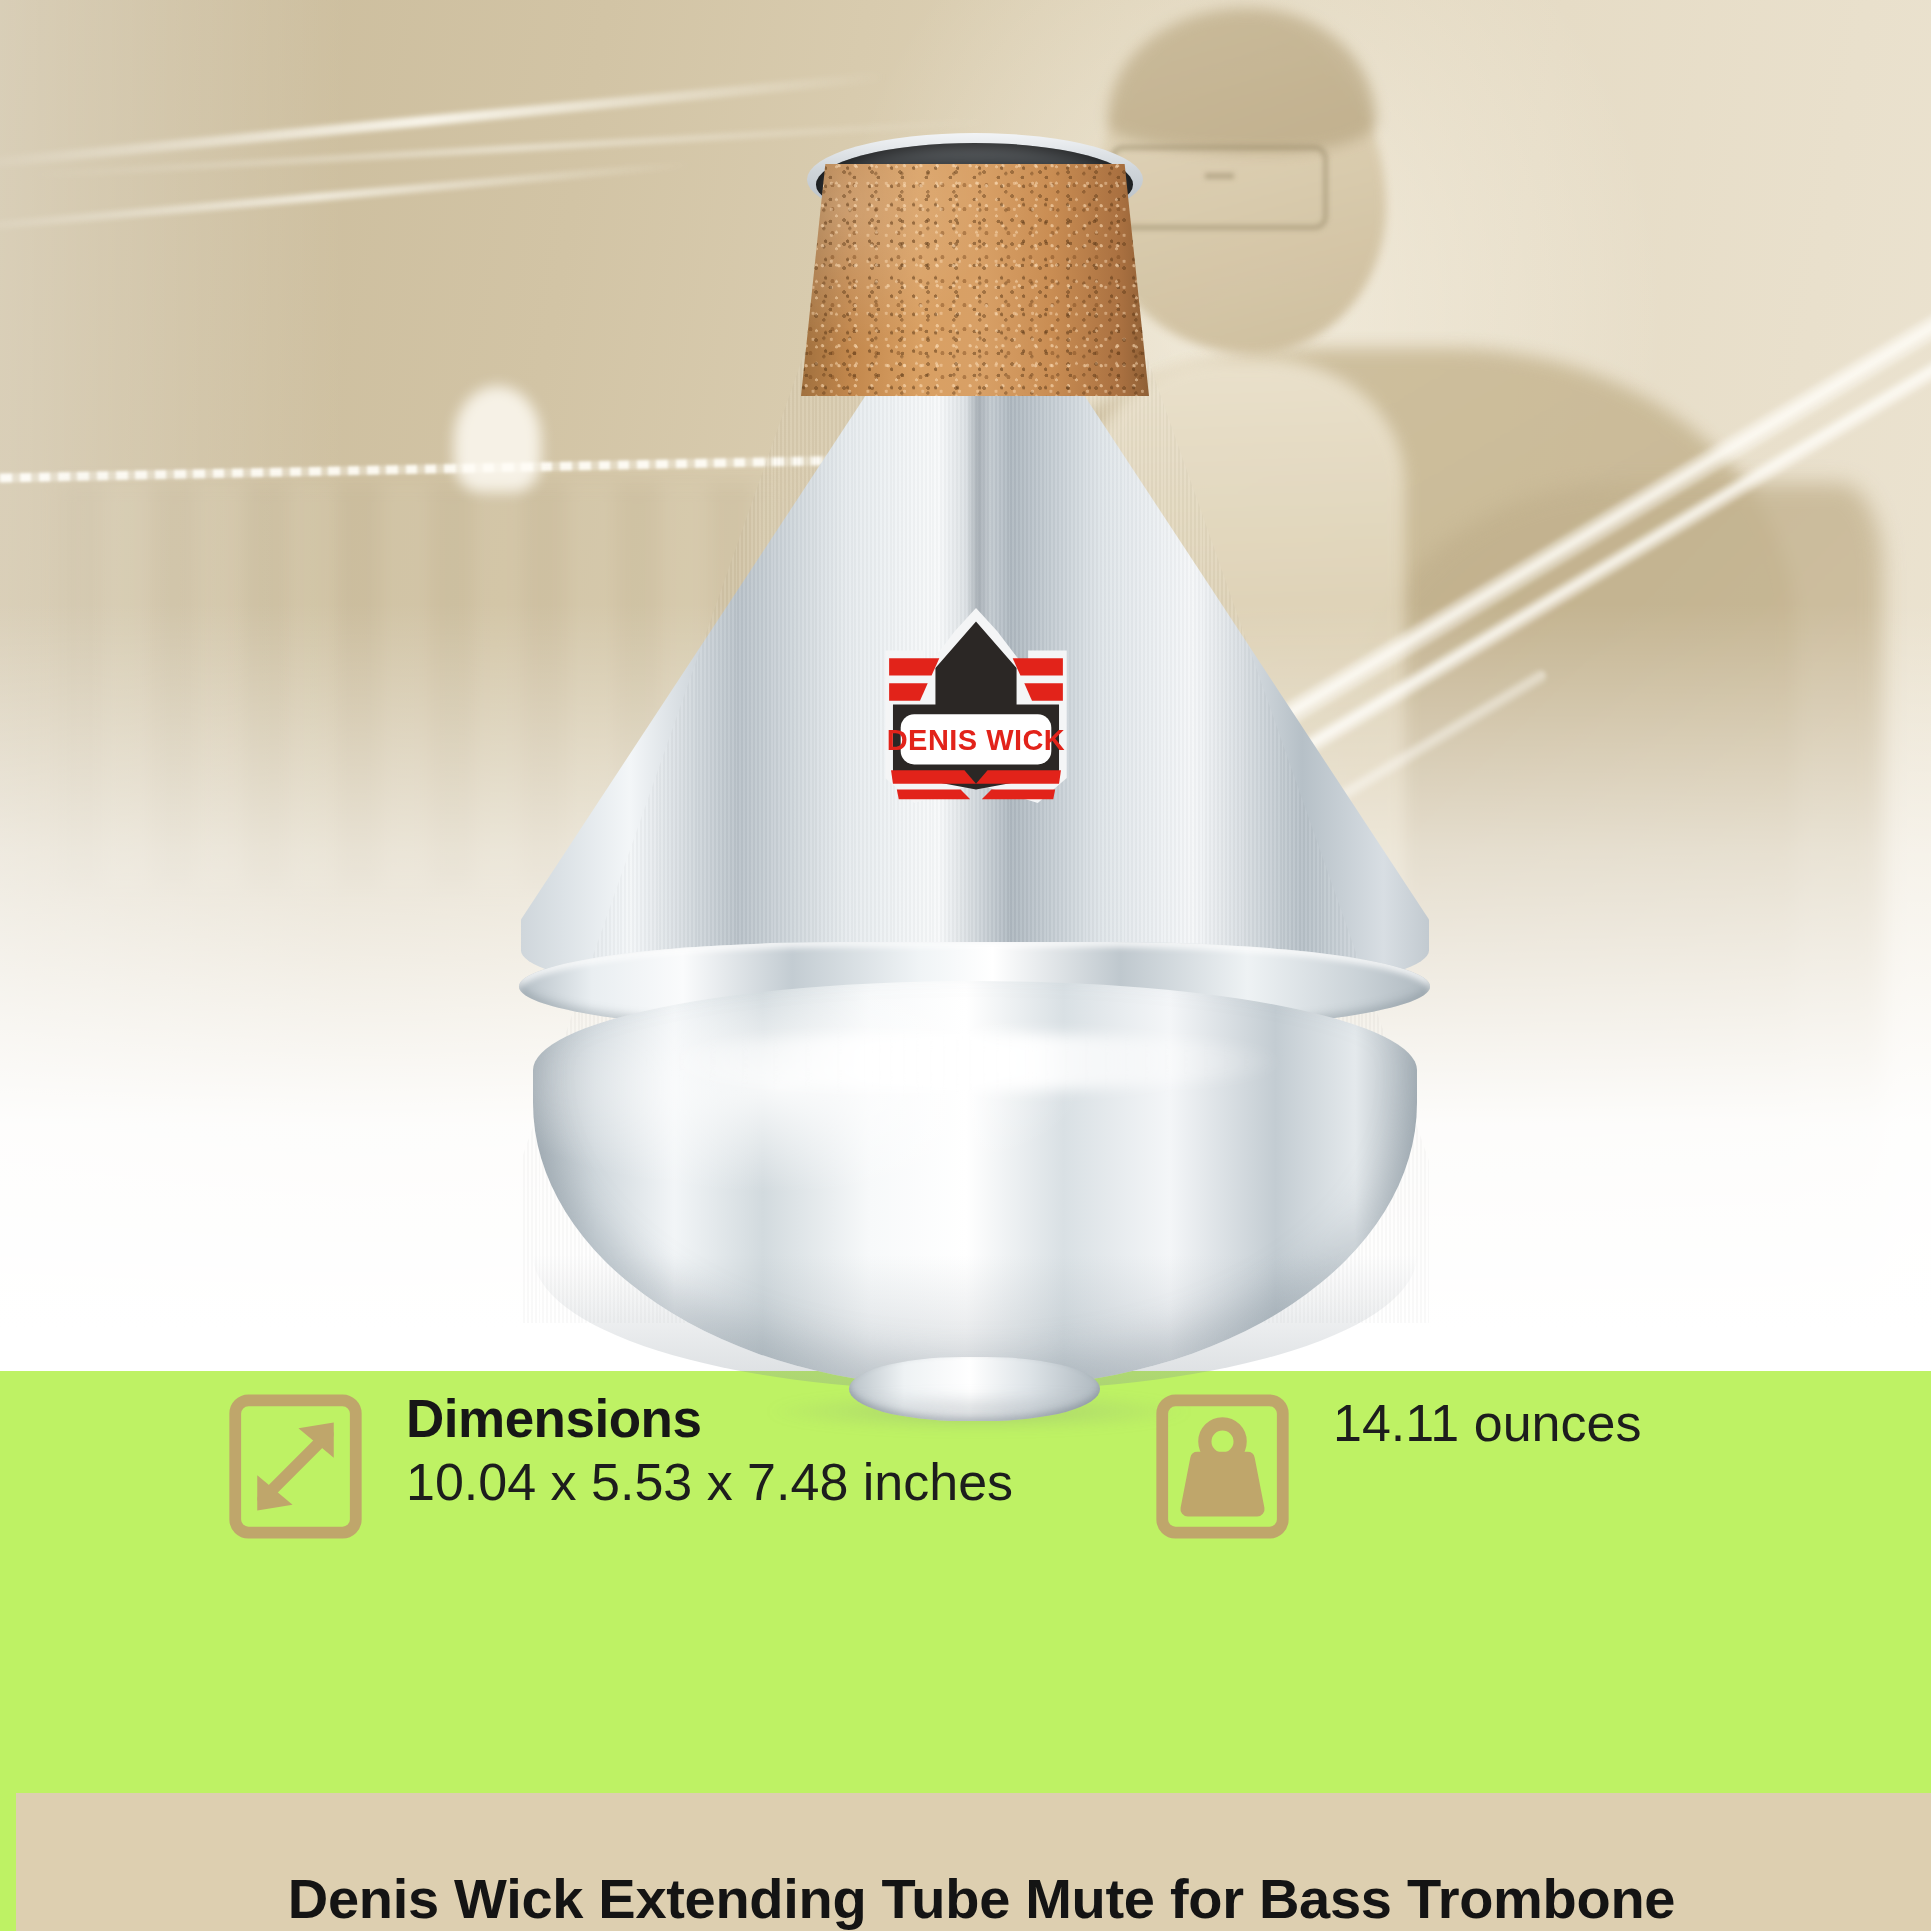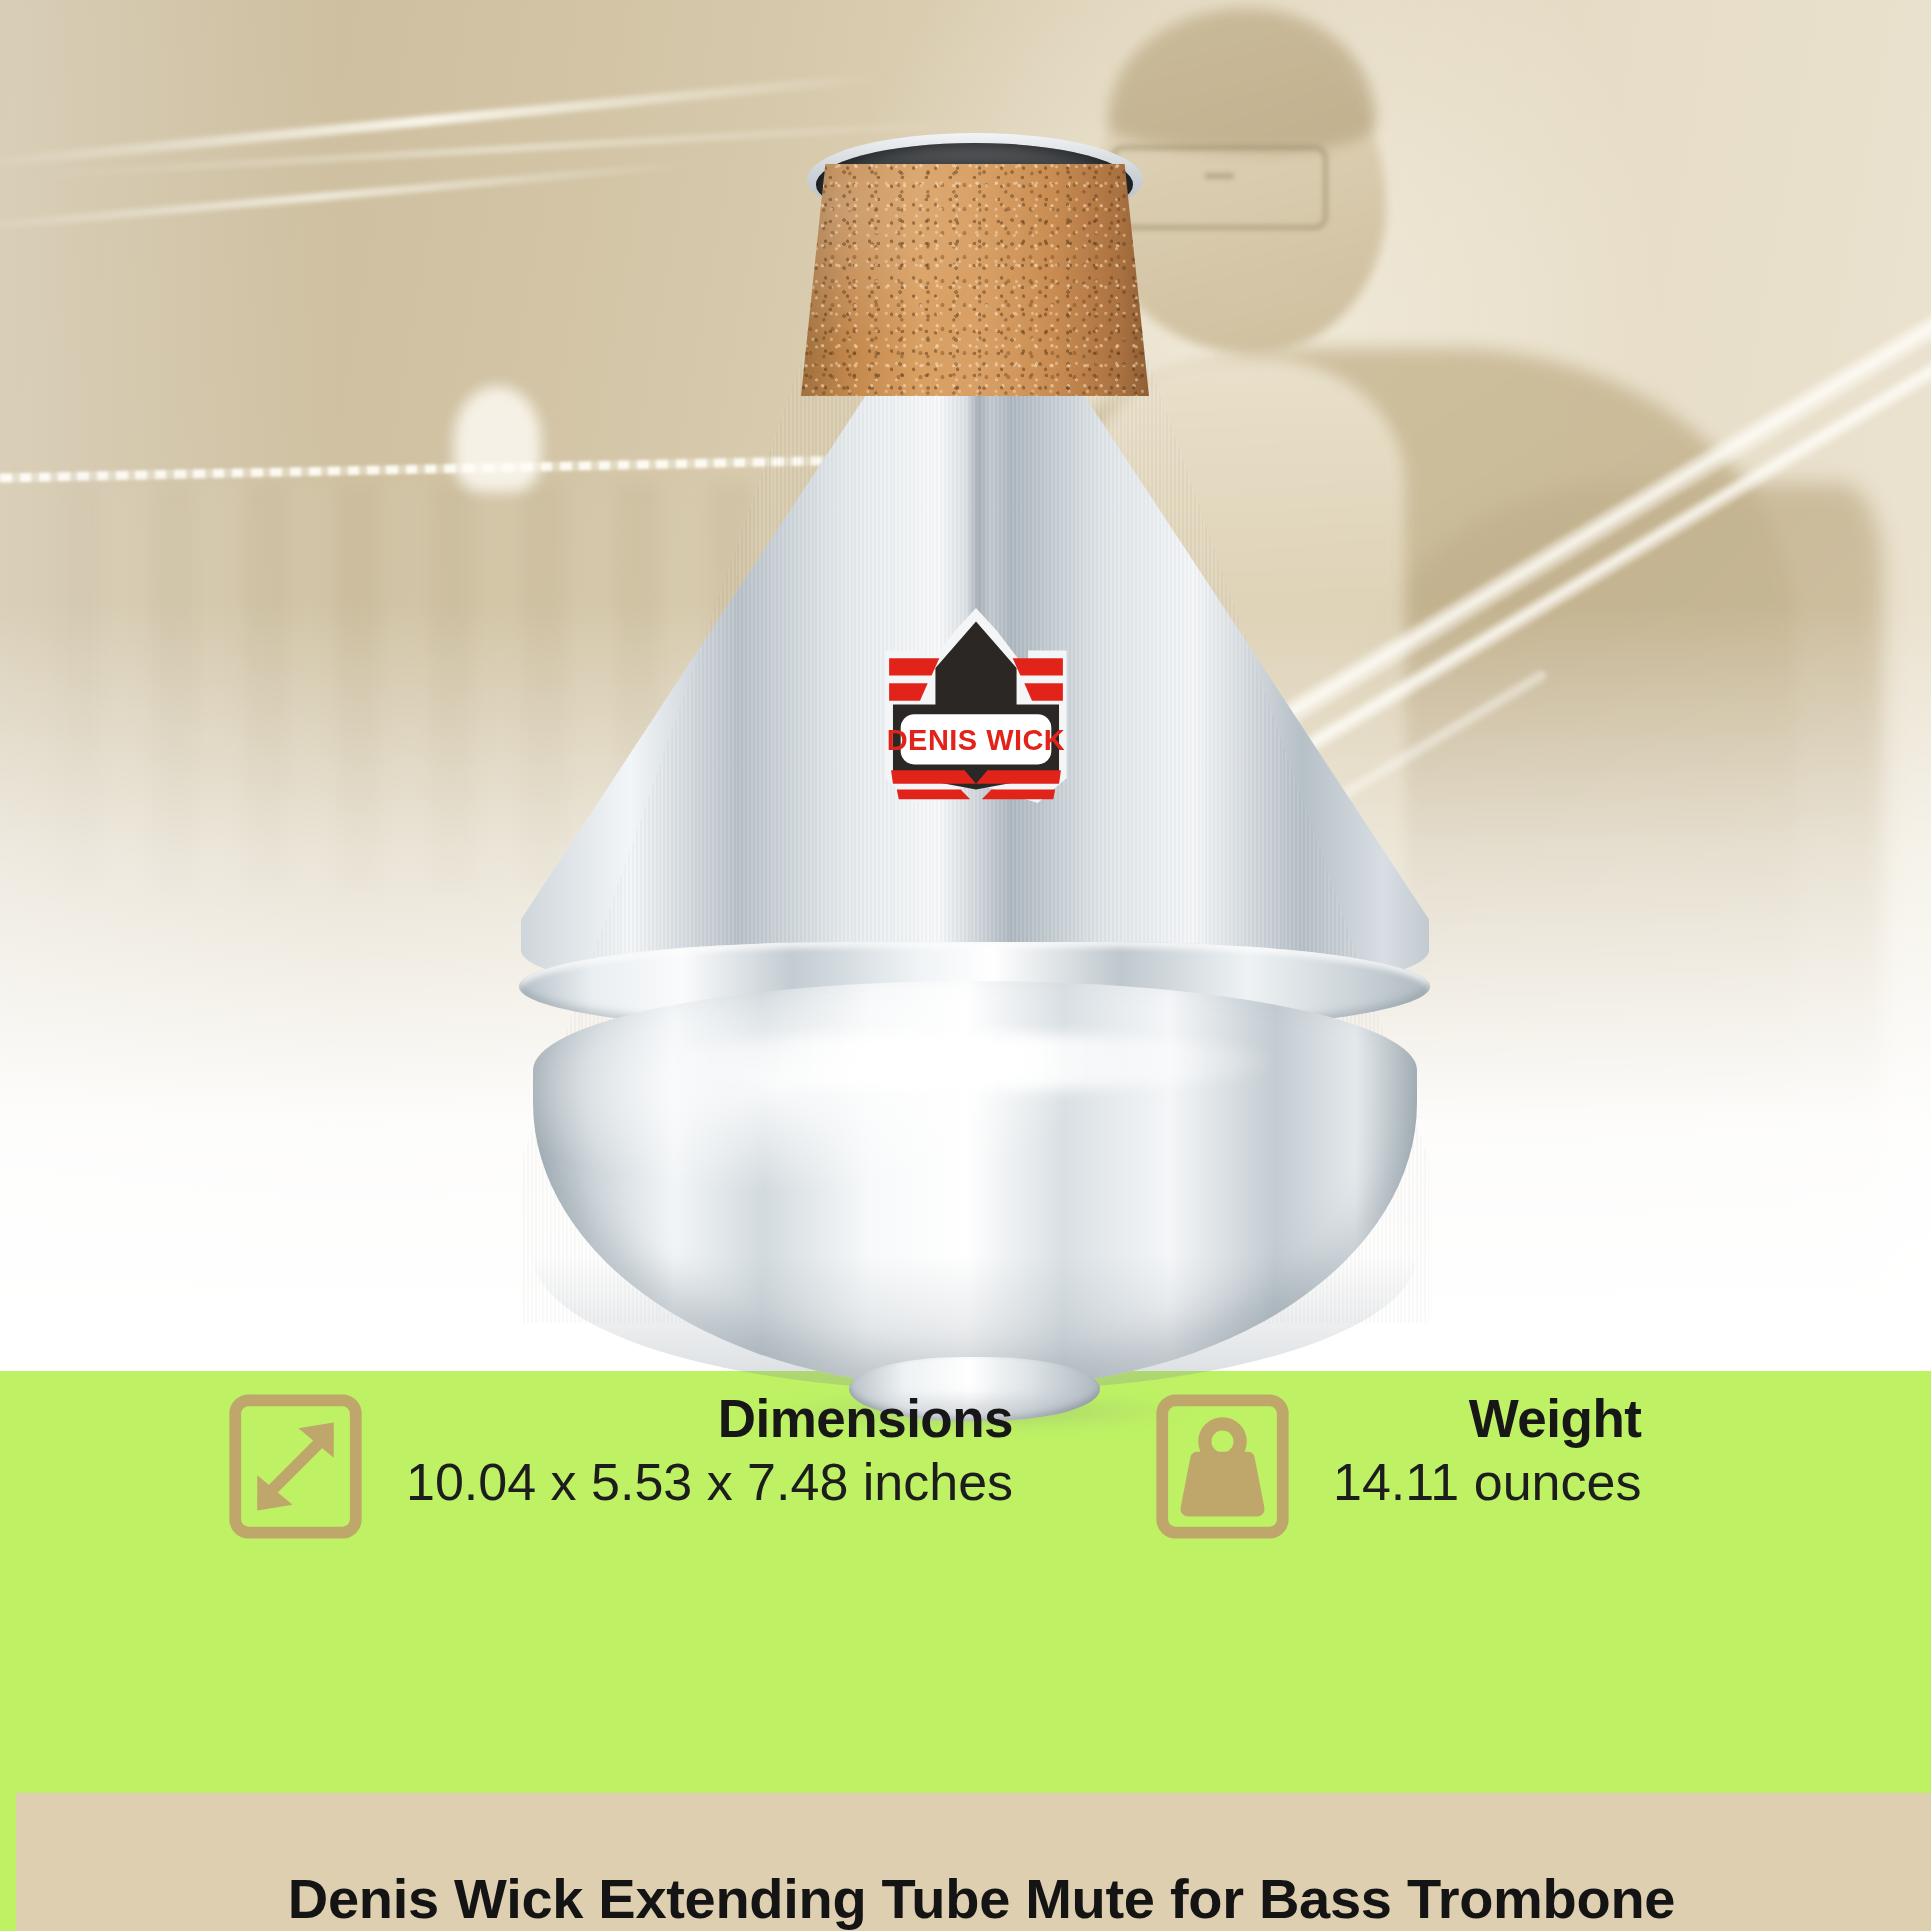--- a/index.html
+++ b/index.html
@@ -330,21 +330,21 @@
   .spec.weight { margin-left: 58px; }
 
   .spec-icon {
     flex: 0 0 auto;
     width: 147px;
     height: 147px;
     margin-top: 11.6px;
   }
   .spec-icon svg { display: block; width: 100%; height: 100%; }
 
-  .spec-text { padding-top: 7.7px; text-align: right; }
+  .spec-text { padding-top: 7.7px; }
   .spec-title {
     font-size: 53px;
     font-weight: bold;
     color: #171717;
     letter-spacing: -0.5px;
     line-height: 1.12;
     white-space: nowrap;
   }
   .spec-value {
     font-size: 52px;
@@ -480,21 +480,20 @@
 
     <div class="spec weight">
       <div class="spec-icon">
         <svg viewBox="0 0 100 100" xmlns="http://www.w3.org/2000/svg">
           <rect x="9" y="5" width="82" height="90" rx="9" ry="9" fill="none" stroke="#bfa66b" stroke-width="8"></rect>
           <circle cx="50" cy="33" r="12" fill="none" stroke="#bfa66b" stroke-width="9"></circle>
           <path fill="#bfa66b" d="M33 40 h34 a5 5 0 0 1 4.9 4.0 l6.6 34 a5 5 0 0 1 -4.9 6.0 h-47.2 a5 5 0 0 1 -4.9 -6.0 l6.6 -34 A5 5 0 0 1 33 40 z"></path>
         </svg>
       </div>
       <div class="spec-text">
-        <div class="spec-title">Weight</div>
         <div class="spec-value">14.11 ounces</div>
       </div>
     </div>
   </div>
 
   <div class="caption-banner">
     <div class="caption-text">Denis Wick Extending Tube Mute for Bass Trombone</div>
   </div>
 
 </div>

